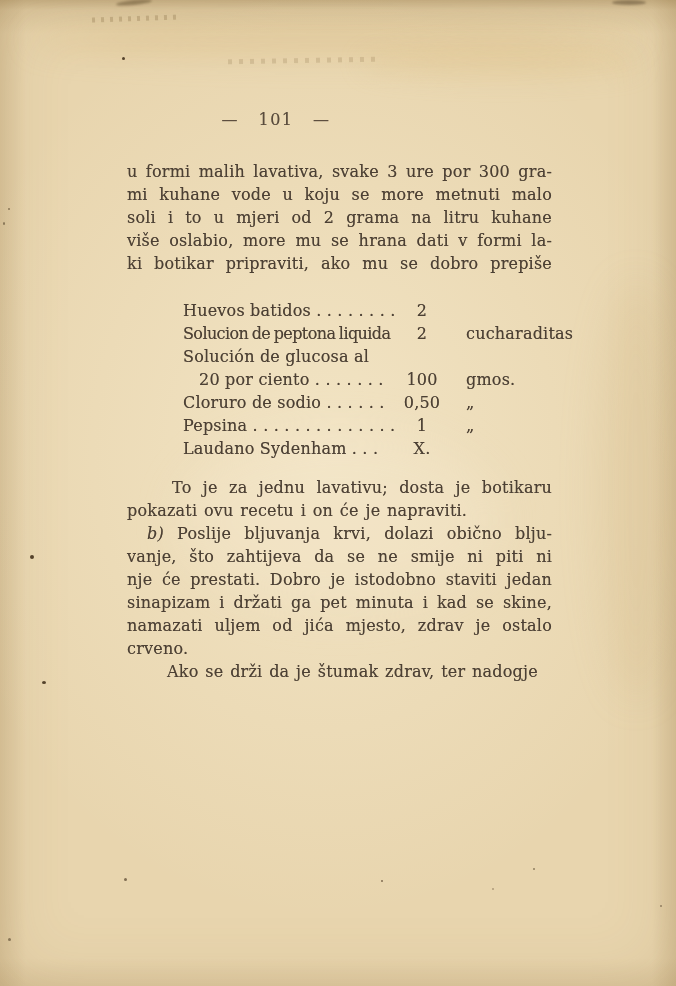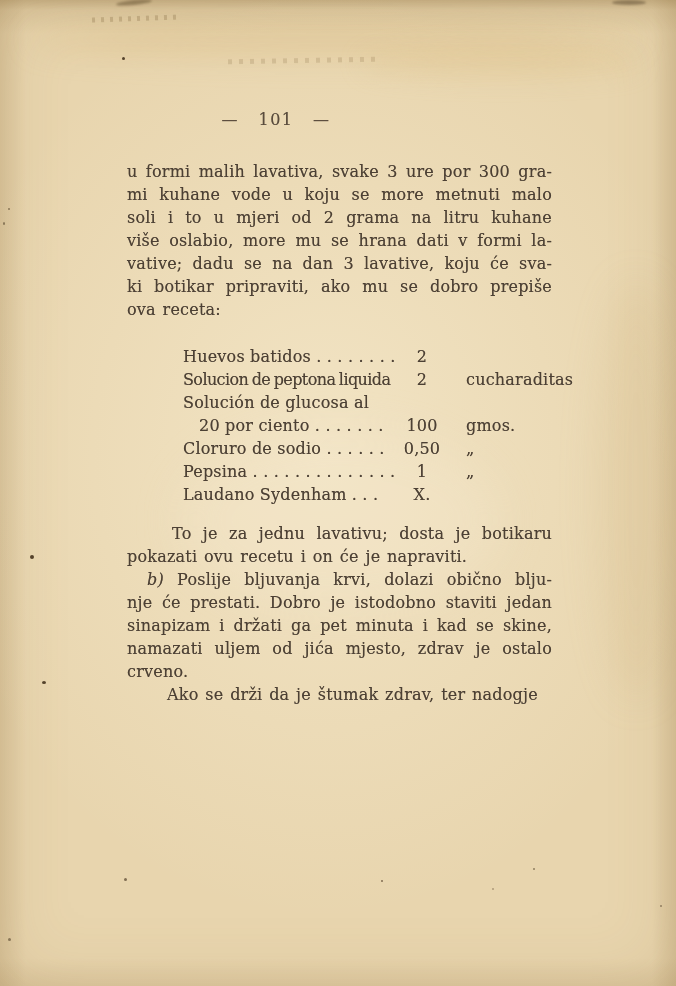--- a/index.html
+++ b/index.html
@@ -89,23 +89,21 @@
 
   <div class="pageheader">— 101 —</div>
 
   <div class="textblock">
 
     <div>
       <div class="line">u formi malih lavativa, svake 3 ure por 300 gra-</div>
       <div class="line">mi kuhane vode u koju se more metnuti malo</div>
       <div class="line">soli i to u mjeri od 2 grama na litru kuhane</div>
       <div class="line">više oslabio, more mu se hrana dati v formi la-</div>
-      <div class="line">vative; dadu se na dan 3 lavative, koju će sva-</div>
       <div class="line">ki botikar pripraviti, ako mu se dobro prepiše</div>
-      <div class="line left">ova receta:</div>
     </div>
 
     <div class="recipe">
       <div class="rrow">
         <span class="rname">Huevos batidos . . . .   . . . .</span>
         <span class="rqty">2</span>
         <span class="runit"></span>
       </div>
       <div class="rrow rrow-tight">
         <span class="rname">Solucion de peptona liquida</span>
@@ -139,20 +137,21 @@
       </div>
     </div>
 
     <div class="para2">
       <div class="line ind45">To je za jednu lavativu; dosta je botikaru</div>
       <div class="line left">pokazati ovu recetu i on će je napraviti.</div>
     </div>
 
     <div>
       <div class="line ind20"><span class="blead">b)</span> <span>Poslije bljuvanja krvi, dolazi obično blju-</span></div>
+      <div class="line">vanje, što zahtijeva da se ne smije ni piti ni</div>
       <div class="line">nje će prestati. Dobro je istodobno staviti jedan</div>
       <div class="line">sinapizam i držati ga pet minuta i kad se skine,</div>
       <div class="line">namazati uljem od jića mjesto, zdrav je ostalo</div>
       <div class="line left">crveno.</div>
     </div>
 
     <div>
       <div class="line left ind40">Ako se drži da je štumak zdrav, ter nadogje</div>
     </div>
 

